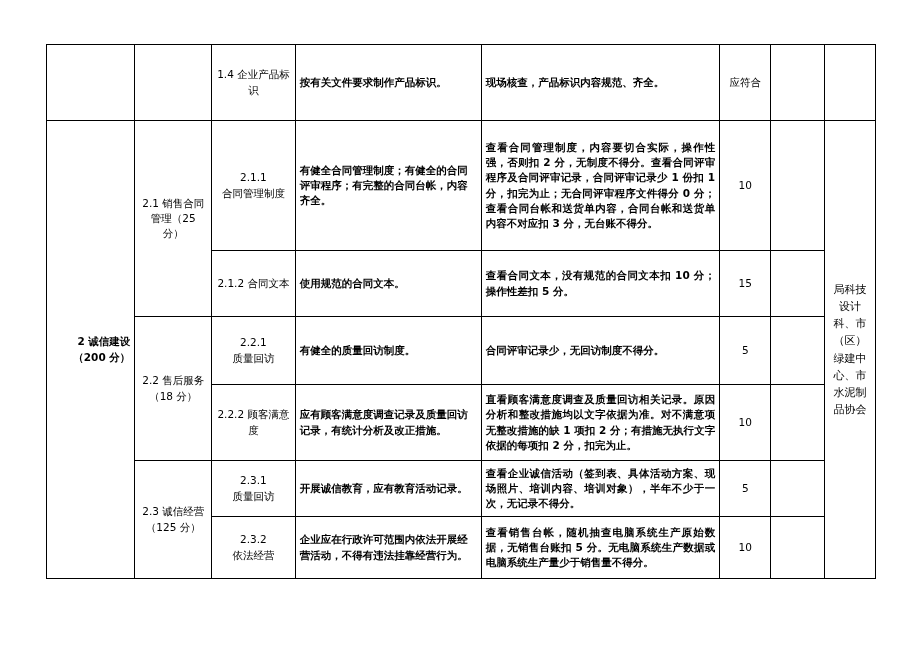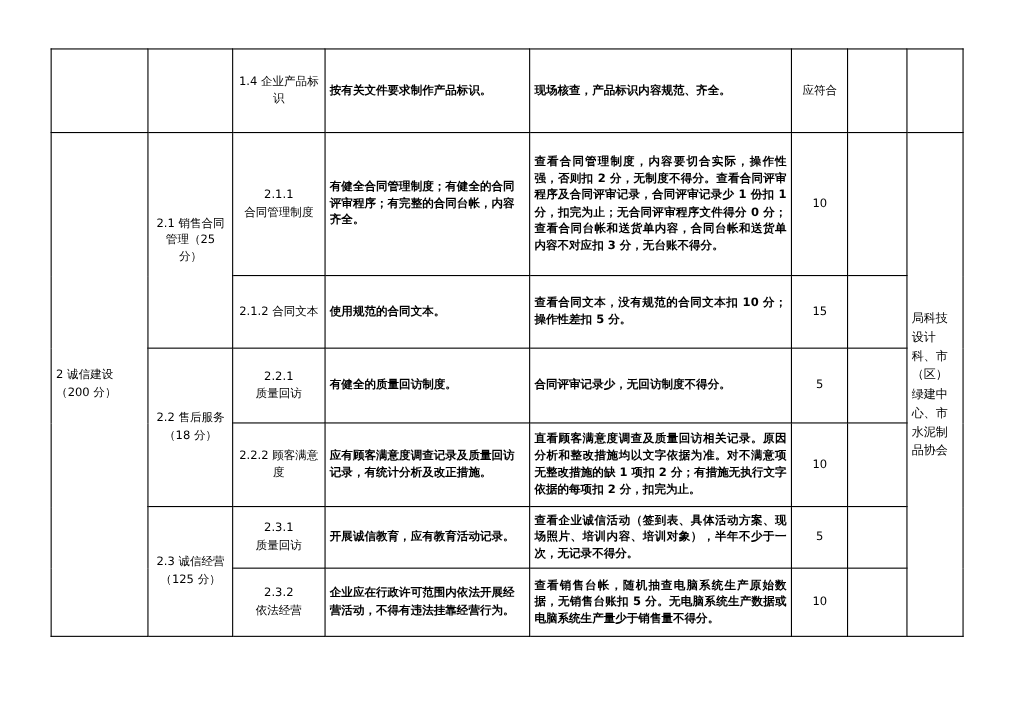--- a/index.html
+++ b/index.html
@@ -33,23 +33,23 @@
     font-size: 10.5px;
     line-height: 1.45;
   }
   .vert-cell  {
     text-align: center;
     vertical-align: middle;
     line-height: 1.55;
     font-size: 11px;
   }
   .cat-cell {
-    text-align: left;
+    text-align: right;
     vertical-align: bottom;
-    font-weight: normal;
+    font-weight: bold;
     font-size: 11px;
     padding-bottom: 6px;
     line-height: 1.5;
   }
   .mid-label {
     text-align: center;
     vertical-align: middle;
     font-size: 11px;
     line-height: 1.6;
   }
@@ -76,21 +76,21 @@
   }
   .score {
     text-align: center;
     vertical-align: middle;
     font-size: 11px;
     margin-top: 16px;
   }
   .blank { }
   .org-text {
     display: block;
-    text-align: left;
+    text-align: center;
     line-height: 1.55;
     font-size: 11px;
   }
 </style>
 </head>
 <body>
 
 <div class="page">
   <table class="grid">
     <colgroup>

